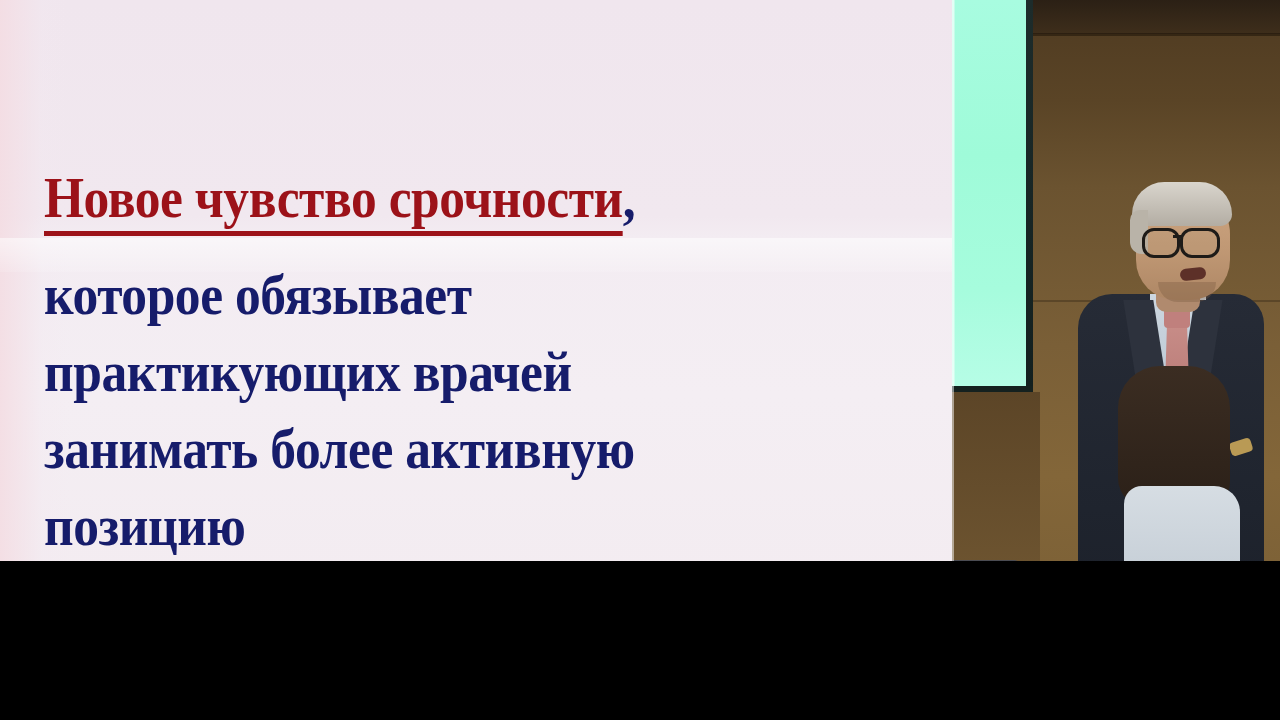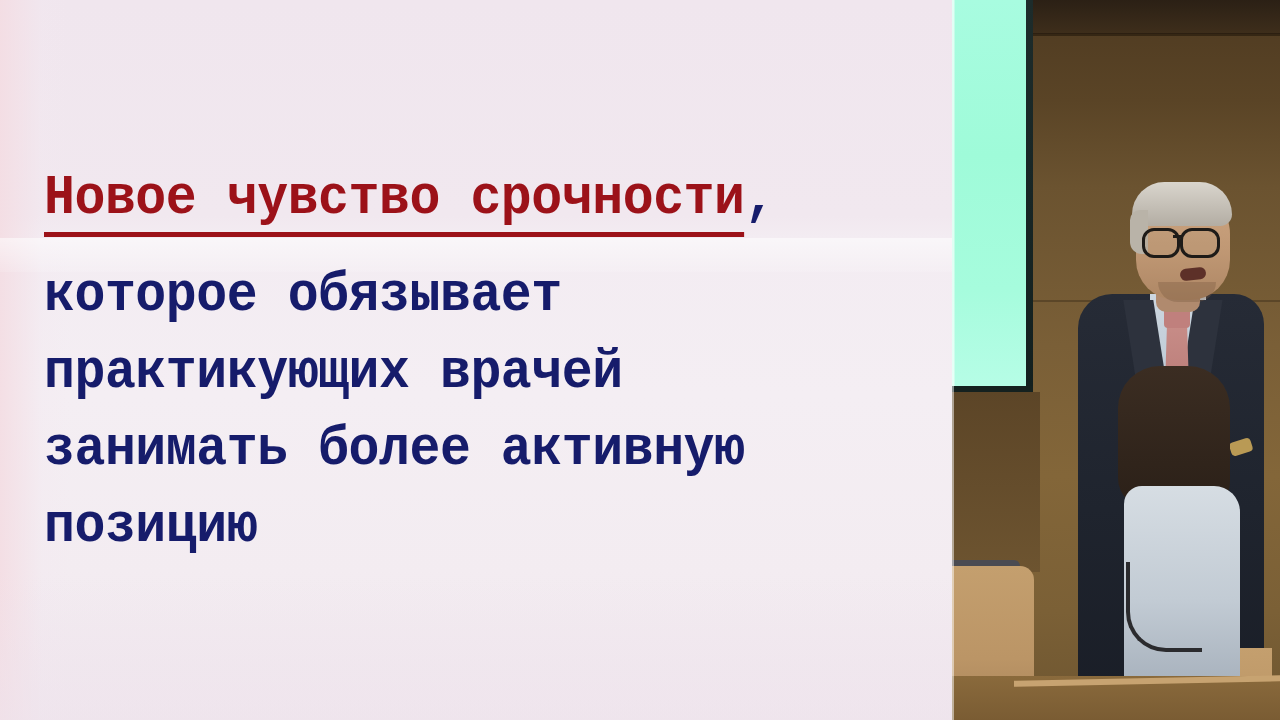--- a/index.html
+++ b/index.html
@@ -3,23 +3,23 @@
 <meta charset="utf-8">
 <style>
   html, body {
     margin: 0;
     padding: 0;
     background: #000;
   }
   .stage {
     position: relative;
     width: 1280px;
-    height: 720px;
+    height: 561px;
     overflow: hidden;
-    font-family: Liberation Mono, monospace;
+    font-family: Liberation Serif, serif;
   }
 
   
   .slide-pane {
     position: absolute;
     left: 0; top: 0;
     width: 952px;
     height: 720px;
     overflow: hidden;
     background: #f3ecf2;

